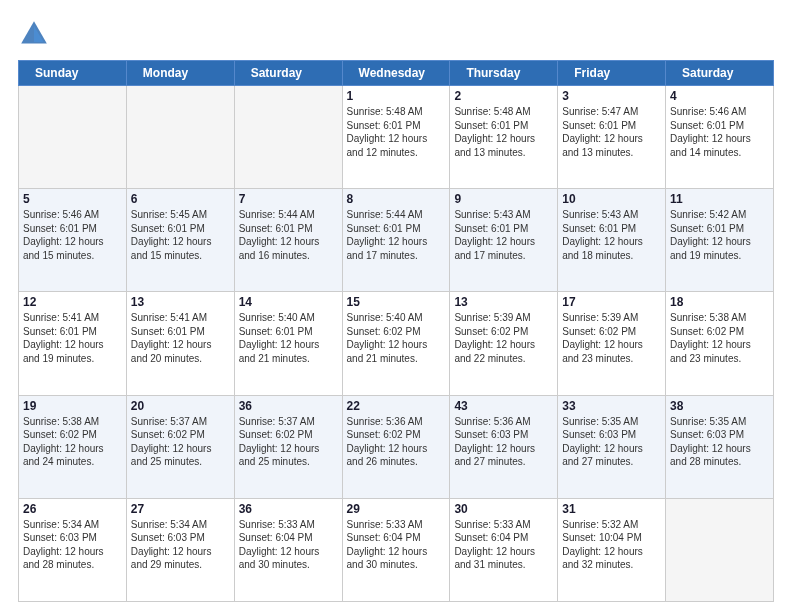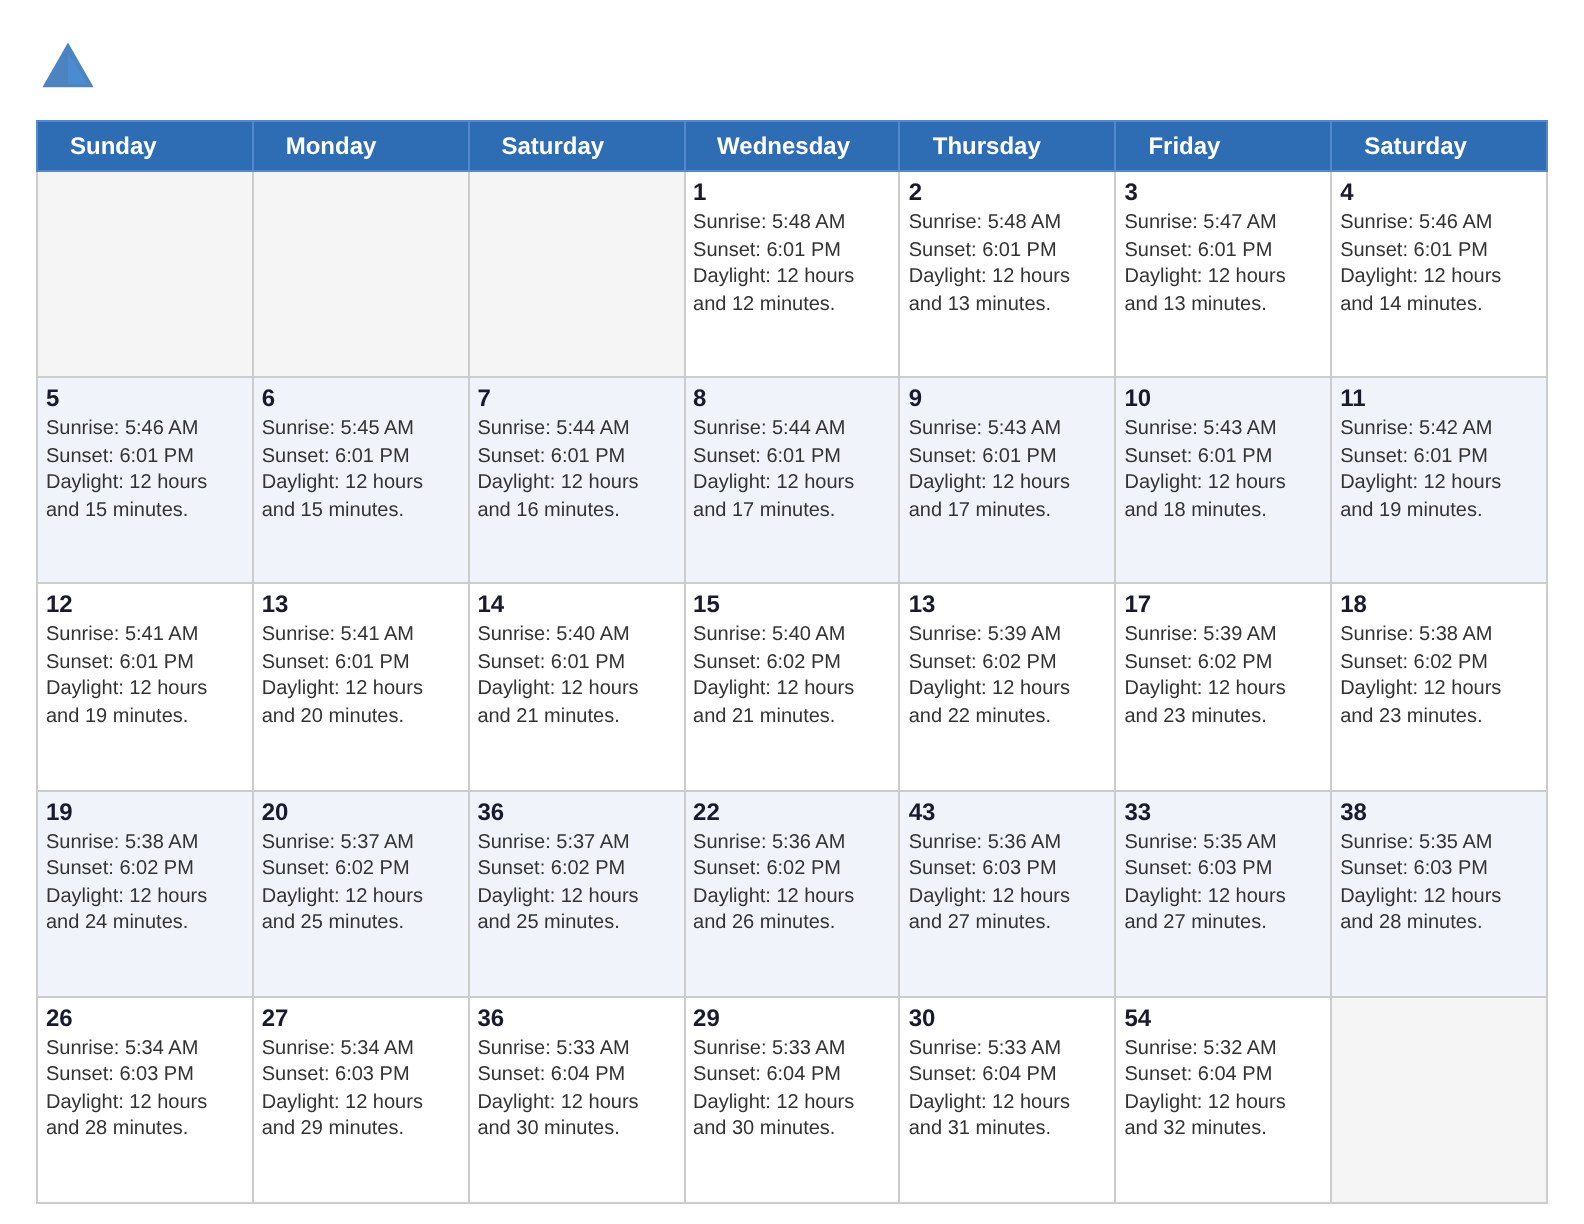--- a/index.html
+++ b/index.html
@@ -346,23 +346,23 @@
 and 30 minutes.</div>
           </td>
           <td>
             <span class="day-number">30</span>
             <div class="day-info" style="white-space: pre-line;">Sunrise: 5:33 AM
 Sunset: 6:04 PM
 Daylight: 12 hours
 and 31 minutes.</div>
           </td>
           <td>
-            <span class="day-number">54</span>
+            <span class="day-number">31</span>
             <div class="day-info" style="white-space: pre-line;">Sunrise: 5:32 AM
-Sunset: 6:04 PM
+Sunset: 10:04 PM
 Daylight: 12 hours
 and 32 minutes.</div>
           </td>
           <td class="empty"></td>
         </tr>
       </tbody>
   </table>
 </div>
 
 </body></html>

